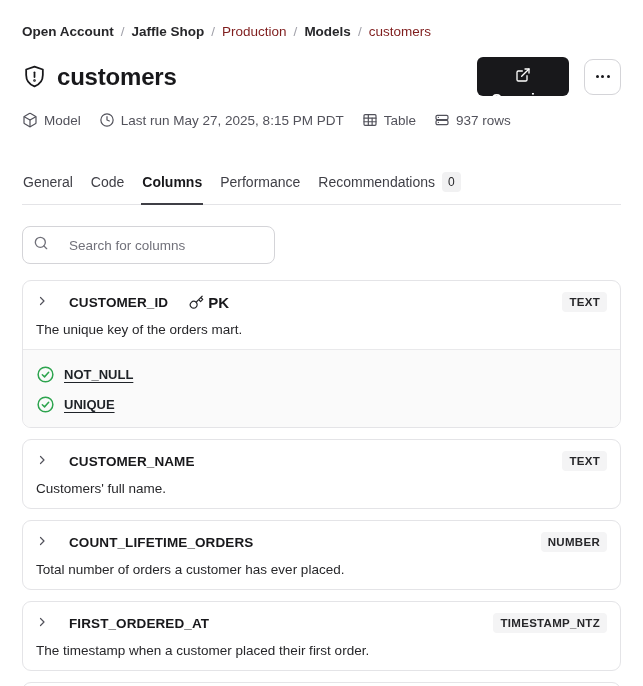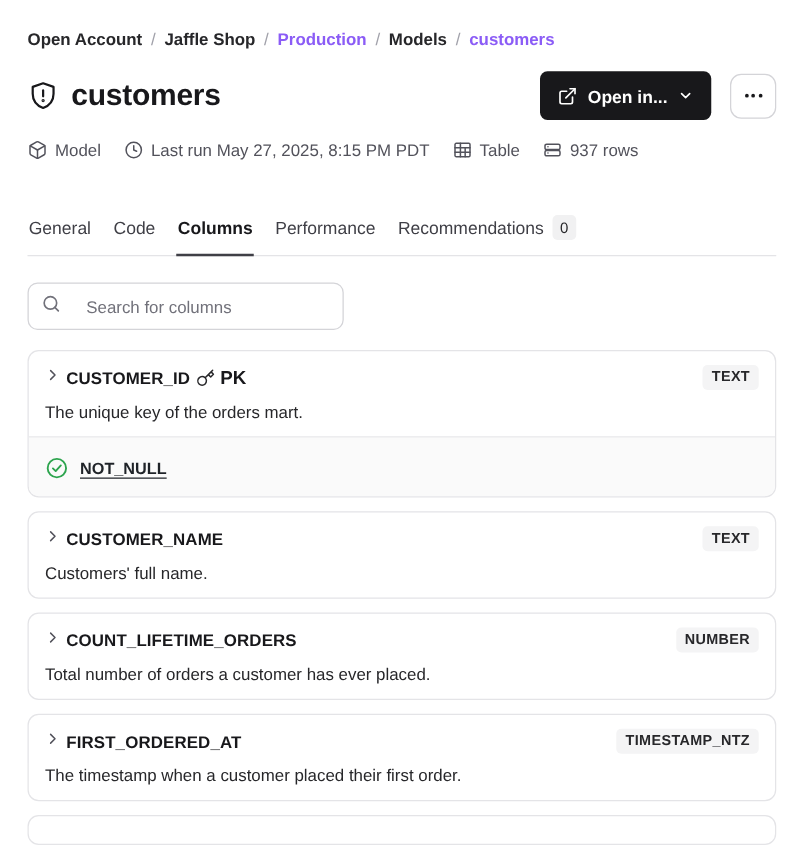--- a/index.html
+++ b/index.html
@@ -7,35 +7,35 @@
   body {
     width: 643px; height: 686px;
     font-family: "Liberation Sans", sans-serif;
     color: #18181b;
     overflow: hidden;
   }
   .page { padding: 24px 22px 0 22px; }
 
   
   .breadcrumb { font-size: 13.5px; line-height: 16px; display: flex; flex-wrap: wrap; gap: 7px; align-items: center; }
-  .crumb { color: #8b5cf6; font-weight: 700; cursor: pointer; }
+  .crumb { color: #7f1d1d; font-weight: 400; cursor: pointer; }
   .crumb.em { color: #27272a; font-weight: 700; }
   .crumb-sep { color: #a1a1aa; }
 
   
   .header-row { margin-top: 17px; display: flex; align-items: center; justify-content: space-between; }
   .title-wrap { display: flex; align-items: center; gap: 10px; }
   .title-wrap svg { display: block; }
   h1.title { font-size: 24px; font-weight: 700; letter-spacing: -0.2px; color: #18181b; }
   .header-actions { display: flex; align-items: center; gap: 15px; }
   .btn-dark {
     display: flex; align-items: center; gap: 8px;
     background: #18181b; color: #ffffff; border: none; cursor: pointer;
     font-family: inherit; font-size: 14px; font-weight: 700;
-    padding: 10px 14px; border-radius: 6px; height: 39px;
+    padding: 10px 14px; border-radius: 6px; height: 39px; flex-direction: column;
   }
   .btn-dark svg { display: block; }
   .btn-more {
     width: 37px; height: 36px; background: #fff; border: 1px solid #d4d4d8;
     border-radius: 9px; cursor: pointer; display: flex; align-items: center; justify-content: center; gap: 2.5px;
   }
   .btn-more .dot { width: 3px; height: 3px; border-radius: 50%; background: #18181b; }
 
   
   .meta-row { margin-top: 16px; display: flex; align-items: center; gap: 18px; }
@@ -51,21 +51,21 @@
   
   .search-box { margin-top: 21px; width: 253px; height: 38px; border: 1px solid #d4d4d8; border-radius: 8px; display: flex; align-items: center; padding: 0 10px; gap: 20px; background: #fff; }
   .search-box svg { flex: 0 0 auto; color: #71717a; }
   .search-box input { border: none; outline: none; flex: 1; font-family: inherit; font-size: 13.5px; color: #18181b; background: transparent; }
   .search-box input::placeholder { color: #71717a; }
 
   
   .cards { margin-top: 16px; display: flex; flex-direction: column; gap: 11px; }
   .card { border: 1px solid #e4e4e7; border-radius: 9px; background: #fff; overflow: hidden; }
   .card-top { padding: 11px 13px 11px 13px; }
-  .card-head { display: flex; align-items: center; gap: 5px; cursor: pointer; }
+  .card-head { display: flex; align-items: center; gap: 21px; cursor: pointer; }
   .card-head .chev { color: #52525b; display: block; }
   .col-name { font-size: 13.5px; font-weight: 700; letter-spacing: 0.1px; color: #18181b; }
   .pk-wrap { display: flex; align-items: center; gap: 4px; }
   .pk-wrap svg { display: block; color: #27272a; }
   .pk-label { font-size: 15px; font-weight: 700; color: #18181b; }
   .type-badge { margin-left: auto; background: #f4f4f5; color: #27272a; font-size: 11.5px; font-weight: 600; letter-spacing: 0.3px; padding: 4px 7px; border-radius: 4px; }
   .col-desc { margin-top: 9px; font-size: 13.5px; color: #27272a; line-height: 17px; }
   .tests { border-top: 1px solid #e9e9eb; background: #fafafa; padding: 9px 13px 13px 13px; }
   .test-row { display: flex; align-items: center; gap: 9px; padding-top: 11px; }
   .test-row:first-child { padding-top: 6px; }
@@ -221,20 +221,29 @@
         <div class="tests">
           <div class="test-row">
             <span>
               <svg width="19" height="19" viewBox="0 0 24 24" fill="none" stroke="#2da44e" stroke-width="1.9" stroke-linecap="round" stroke-linejoin="round">
                 <circle cx="12" cy="12" r="9.3"></circle>
                 <polyline points="8 12.3 10.8 15 16 9.3"></polyline>
               </svg>
             </span>
             <span class="test-name">NOT_NULL</span>
           </div>
+          <div class="test-row">
+            <span>
+              <svg width="19" height="19" viewBox="0 0 24 24" fill="none" stroke="#2da44e" stroke-width="1.9" stroke-linecap="round" stroke-linejoin="round">
+                <circle cx="12" cy="12" r="9.3"></circle>
+                <polyline points="8 12.3 10.8 15 16 9.3"></polyline>
+              </svg>
+            </span>
+            <span class="test-name">UNIQUE</span>
+          </div>
         </div>
       </article>
       <article class="card">
         <div class="card-top">
           <div class="card-head">
             <span class="chev"><svg width="12" height="12" viewBox="0 0 24 24" fill="none" stroke="currentColor" stroke-width="2.4" stroke-linecap="round" stroke-linejoin="round">
                 <polyline points="9 5 16 12 9 19"></polyline>
               </svg></span>
             <span class="col-name">CUSTOMER_NAME</span>
             <span class="type-badge">TEXT</span>

